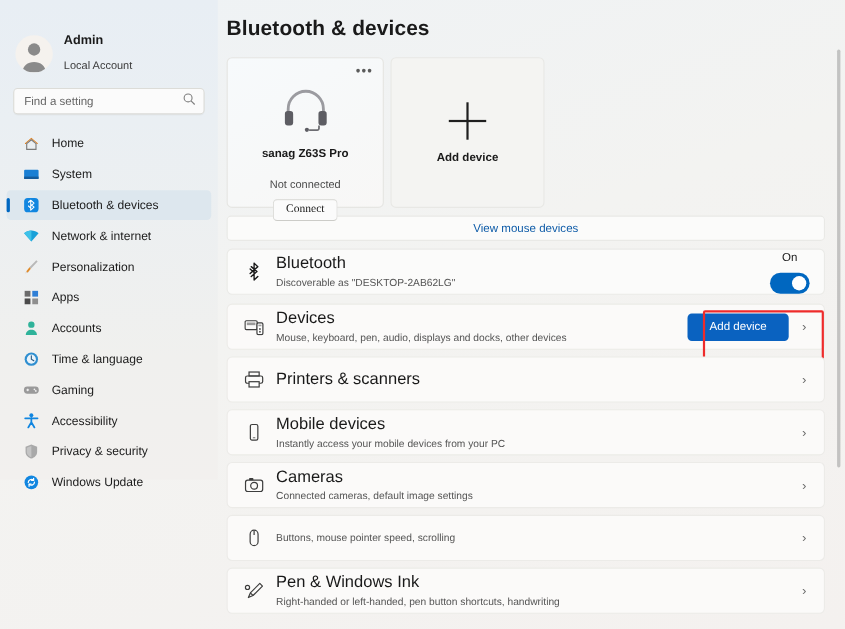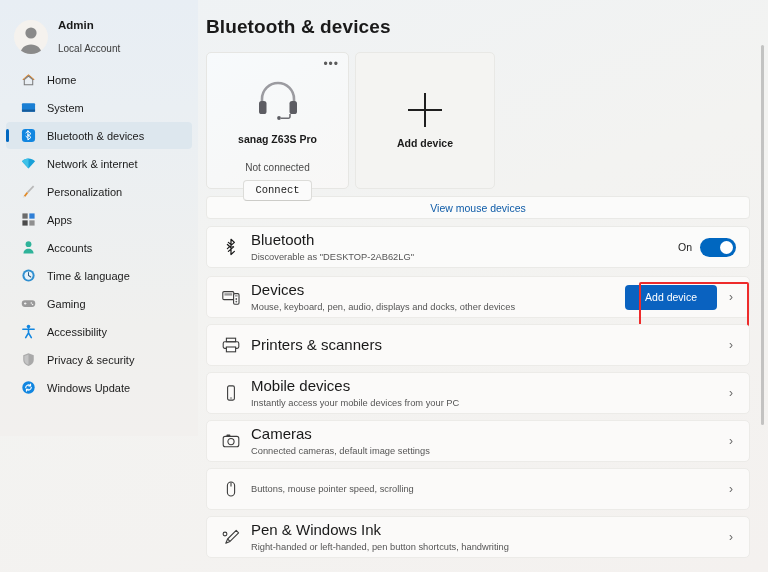--- a/index.html
+++ b/index.html
@@ -15,21 +15,21 @@
     position: relative;
     background: linear-gradient(160deg, #eef2f5 0%, #f3f3f1 45%, #f4f1ef 100%);
   }
 
   
   .sidebar {
     width: 198px;
     height: 436px;
     flex: 0 0 198px;
     background: linear-gradient(180deg, #e8eef4 0%, #eaeff3 25%, #f0f0ee 75%, #f2f0ee 100%);
-    padding-top: 8px;
+    padding-top: 20px;
     position: relative;
   }
   .account {
     display: flex;
     align-items: center;
     gap: 10px;
     padding: 10px 0 10px 14px;
     height: 58px;
   }
   .avatar {
@@ -59,21 +59,21 @@
   .searchbox input {
     flex: 1;
     border: none; outline: none; background: transparent;
     font-family: "Liberation Sans", sans-serif;
     font-size: 10.5px;
     color: #444;
   }
   .searchbox input::placeholder { color: #666; }
   .search-ico { flex: 0 0 12px; opacity: .65; }
 
-  .nav { padding: 0 6px; }
+  .nav { margin-top: 13px; padding: 0 6px; }
   .nav-item {
     position: relative;
     height: 27px;
     display: flex;
     align-items: center;
     gap: 11px;
     padding-left: 14px;
     border-radius: 4px;
     cursor: pointer;
     margin-bottom: 1px;
@@ -149,21 +149,21 @@
     margin-top: 9px;
     font-weight: 700;
   }
   .dev-status {
     font-size: 10px;
     color: #4a4a4a;
     margin-top: 17px;
   }
   .connect-btn {
     margin-top: 7px;
-    font-family: Liberation Mono, monospace;
+    font-family: Liberation Serif, serif;
     font-size: 10.5px;
     color: #1a1a1a;
     background: #fbfbfb;
     border: 1px solid #dcdcd9;
     border-bottom-color: #ccccc8;
     border-radius: 4px;
     padding: 3px 11px 4px 11px;
     cursor: pointer;
   }
   .add-card {
@@ -207,21 +207,21 @@
     background: #fbfbfa;
     border: 1px solid #eaeae7;
     border-radius: 5px;
     display: flex; align-items: center;
     padding: 0 13px 0 13px;
   }
   .bt-ico { width: 22px; flex: 0 0 22px; display:flex; align-items:center; justify-content:center; }
   .bt-text { flex: 1; margin-left: 9px; }
   .row-title { font-size: 15px; color: #191919; line-height: 1.3; }
   .row-sub   { font-size: 9.3px; color: #555; line-height: 1.35; margin-top: 1px; }
-  .toggle-wrap { display:flex; align-items:center; gap:8px; }
+  .toggle-wrap { display:flex; align-items:center; gap:8px;flex-direction:column; }
   .toggle-label { font-size: 10.5px; color: #1b1b1b; }
   .toggle {
     width: 36px; height: 19px;
     border-radius: 10px;
     background: #0067c0;
     position: relative;
     cursor: pointer;
   }
   .toggle .knob {
     position: absolute; right: 3px; top: 3px;
@@ -289,20 +289,29 @@
           <circle cx="17" cy="13" r="5.6" fill="#8a8a8a"></circle>
           <path d="M6.5 34c0-6.1 4.7-9.6 10.5-9.6S27.5 27.9 27.5 34z" fill="#8a8a8a"></path>
         </svg>
       </div>
       <div class="acct-text">
         <div class="acct-name">Admin</div>
         <div class="acct-sub">Local Account</div>
       </div>
     </div>
 
+    <div class="searchbox">
+      <input type="text" placeholder="Find a setting" style="">
+      <span class="search-ico">
+        <svg width="12" height="12" viewBox="0 0 12 12">
+          <circle cx="5" cy="5" r="3.6" fill="none" stroke="#3c3c3c" stroke-width="1"></circle>
+          <line x1="7.7" y1="7.7" x2="11" y2="11" stroke="#3c3c3c" stroke-width="1"></line>
+        </svg>
+      </span>
+    </div>
 
     <div class="nav">
 
       <div class="nav-item">
         <span class="nav-ico">
           <svg width="15" height="15" viewBox="0 0 16 16">
             <path d="M8 2.3 1.8 7.6v.9h1.3v-.7L8 3.6l4.9 4.2v.7h1.3v-.9z" fill="#e0811f"></path>
             <path d="M3.5 8.1 8 4.3l4.5 3.8v5.6h-9z" fill="none" stroke="#7a7a7a" stroke-width="1.1"></path>
           </svg>
         </span>

